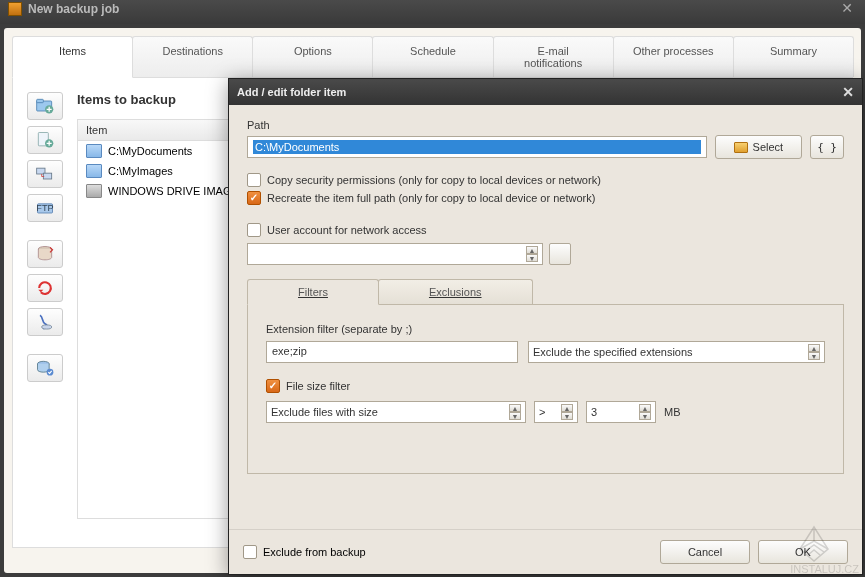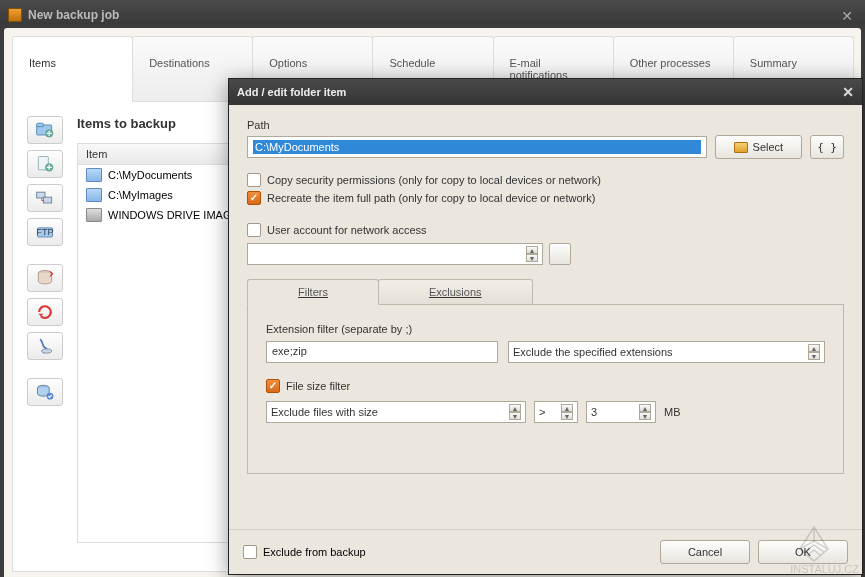--- a/index.html
+++ b/index.html
@@ -1,27 +1,27 @@
 <!DOCTYPE html>
 <html><head>
 <meta charset="utf-8">
 <style>
 * { box-sizing: border-box; margin: 0; padding: 0; font-family: Tahoma, Arial, sans-serif; font-size: 11px; }
 body { background: #4a4a4a; width: 865px; height: 577px; overflow: hidden; position: relative; }
 
 .main-window { background: #3c3c3c; height: 100%; display: flex; flex-direction: column; }
-.titlebar { background: linear-gradient(#4a4a4a, #3a3a3a); color: #bbb; padding: 8px 8px; display: flex; align-items: flex-start; height: 24px; }
+.titlebar { background: linear-gradient(#4a4a4a, #3a3a3a); color: #bbb; padding: 8px 8px; display: flex; align-items: flex-end; height: 24px; }
 .titlebar .app-icon { width: 14px; height: 14px; background: linear-gradient(#f0a030, #c07010); margin-right: 6px; border: 1px solid #805000; }
 .titlebar .title { flex: 1; font-weight: bold; font-size: 12px; }
 .titlebar .close { color: #aaa; font-size: 14px; cursor: pointer; padding: 0 4px; }
 
 .content-area { flex: 1; background: #f7f4ee; margin: 4px; border-radius: 3px; padding: 8px; position: relative; }
 
 .tabs { display: flex; border-bottom: 1px solid #ddd; }
-.tab { padding: 20px 16px; border: 1px solid #ddd; border-bottom: none; background: linear-gradient(#fafafa, #ededed); color: #555; cursor: pointer; margin-right: -1px; border-radius: 3px 3px 0 0; flex: 1; }
+.tab { padding: 8px 16px; border: 1px solid #ddd; border-bottom: none; background: linear-gradient(#fafafa, #ededed); color: #555; cursor: pointer; margin-right: -1px; border-radius: 3px 3px 0 0; flex: 1; text-align: center; }
 .tab.active { background: #fff; border-bottom: 1px solid #fff; margin-bottom: -1px; font-weight: normal; color: #333; }
 
 .panel { background: #fff; border: 1px solid #ddd; border-top: none; padding: 14px; display: flex; height: 470px; }
 
 .section-title { font-size: 13px; font-weight: bold; color: #333; margin-bottom: 12px; }
 
 .toolbar-left { width: 42px; display: flex; flex-direction: column; gap: 6px; }
 .tool-btn { width: 36px; height: 28px; background: linear-gradient(#fefefe, #ebebeb); border: 1px solid #ccc; border-radius: 3px; display: flex; align-items: center; justify-content: center; cursor: pointer; }
 .tool-btn svg { width: 20px; height: 20px; }
 
@@ -220,21 +220,21 @@
       <div class="sq-btn"></div>
     </div>
 
     <div class="sub-tabs">
       <div class="sub-tab active">Filters</div>
       <div class="sub-tab">Exclusions</div>
     </div>
     <div class="sub-panel">
       <span class="label">Extension filter (separate by ;)</span>
       <div class="filter-row">
-        <div class="text-input" style="width:232px"><span>exe;zip</span></div>
+        <div class="text-input" style="width:252px"><span>exe;zip</span></div>
         <div class="combo combo-wide">
             <span>Exclude the specified extensions</span>
             <div class="spinner">
               <span>▲</span>
               <span>▼</span>
             </div>
           </div>
       </div>
       <div class="check-row" style="margin-bottom:8px">
           <span class="checkbox checked"></span>

